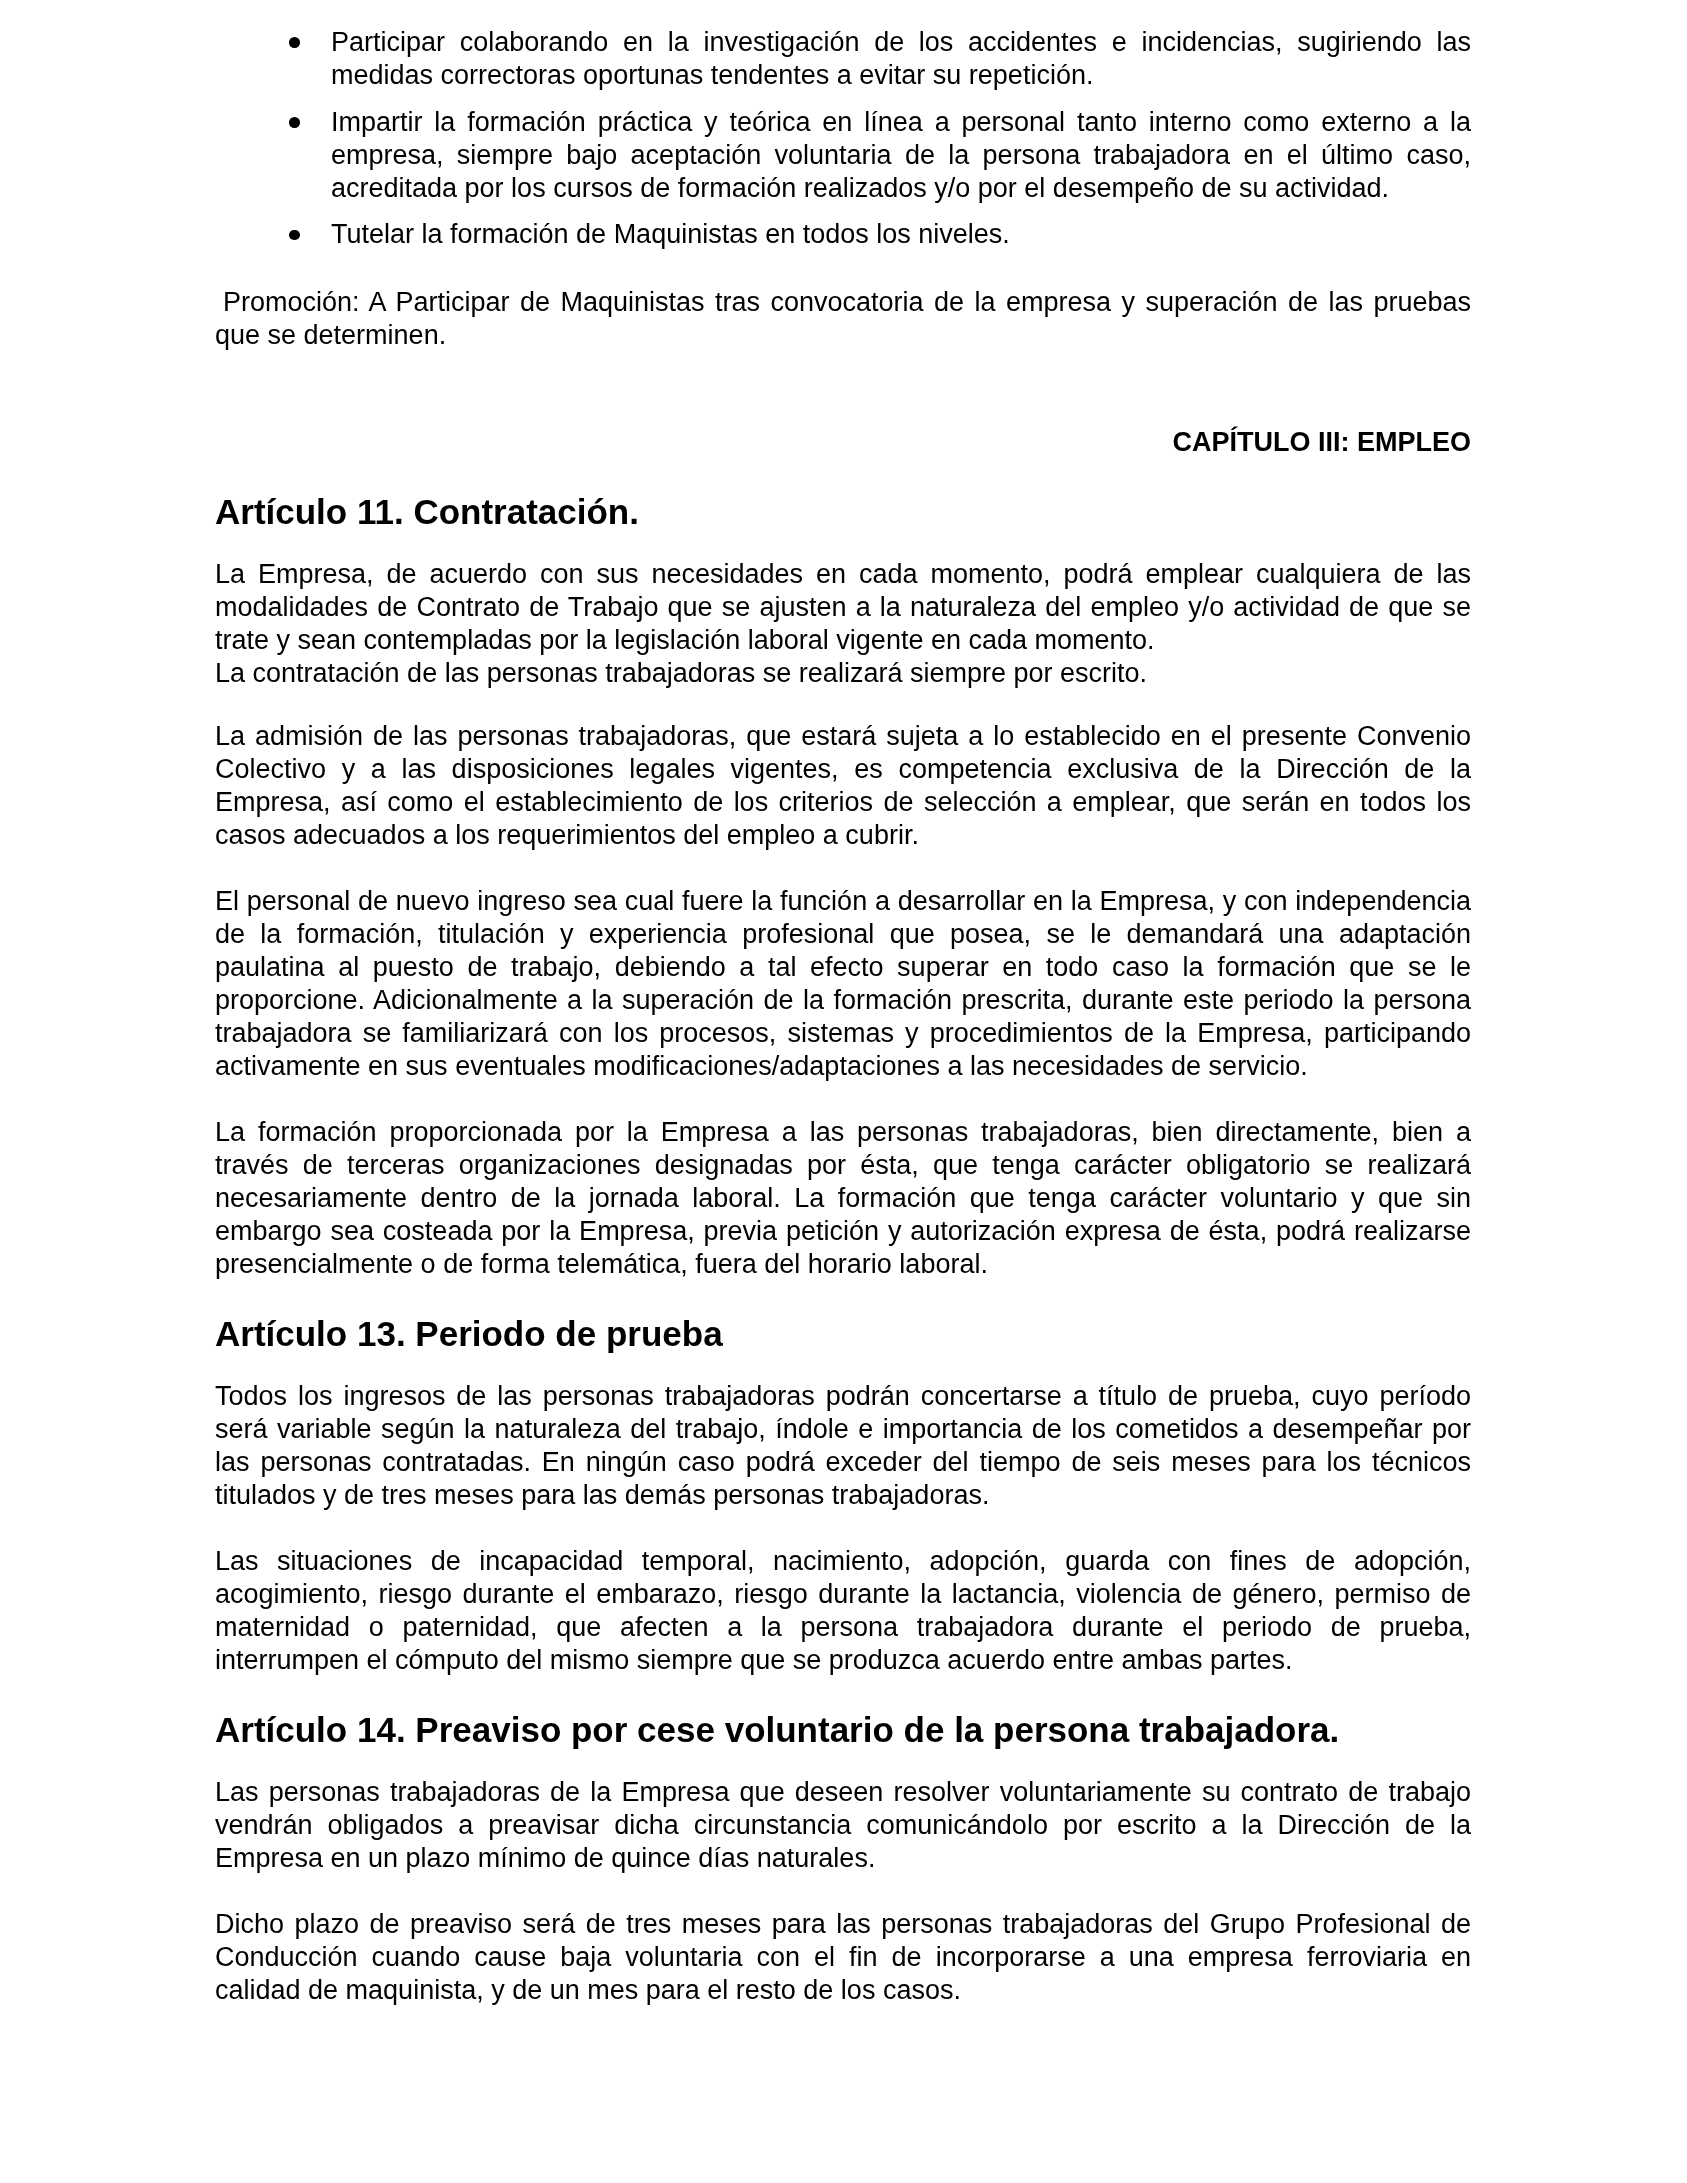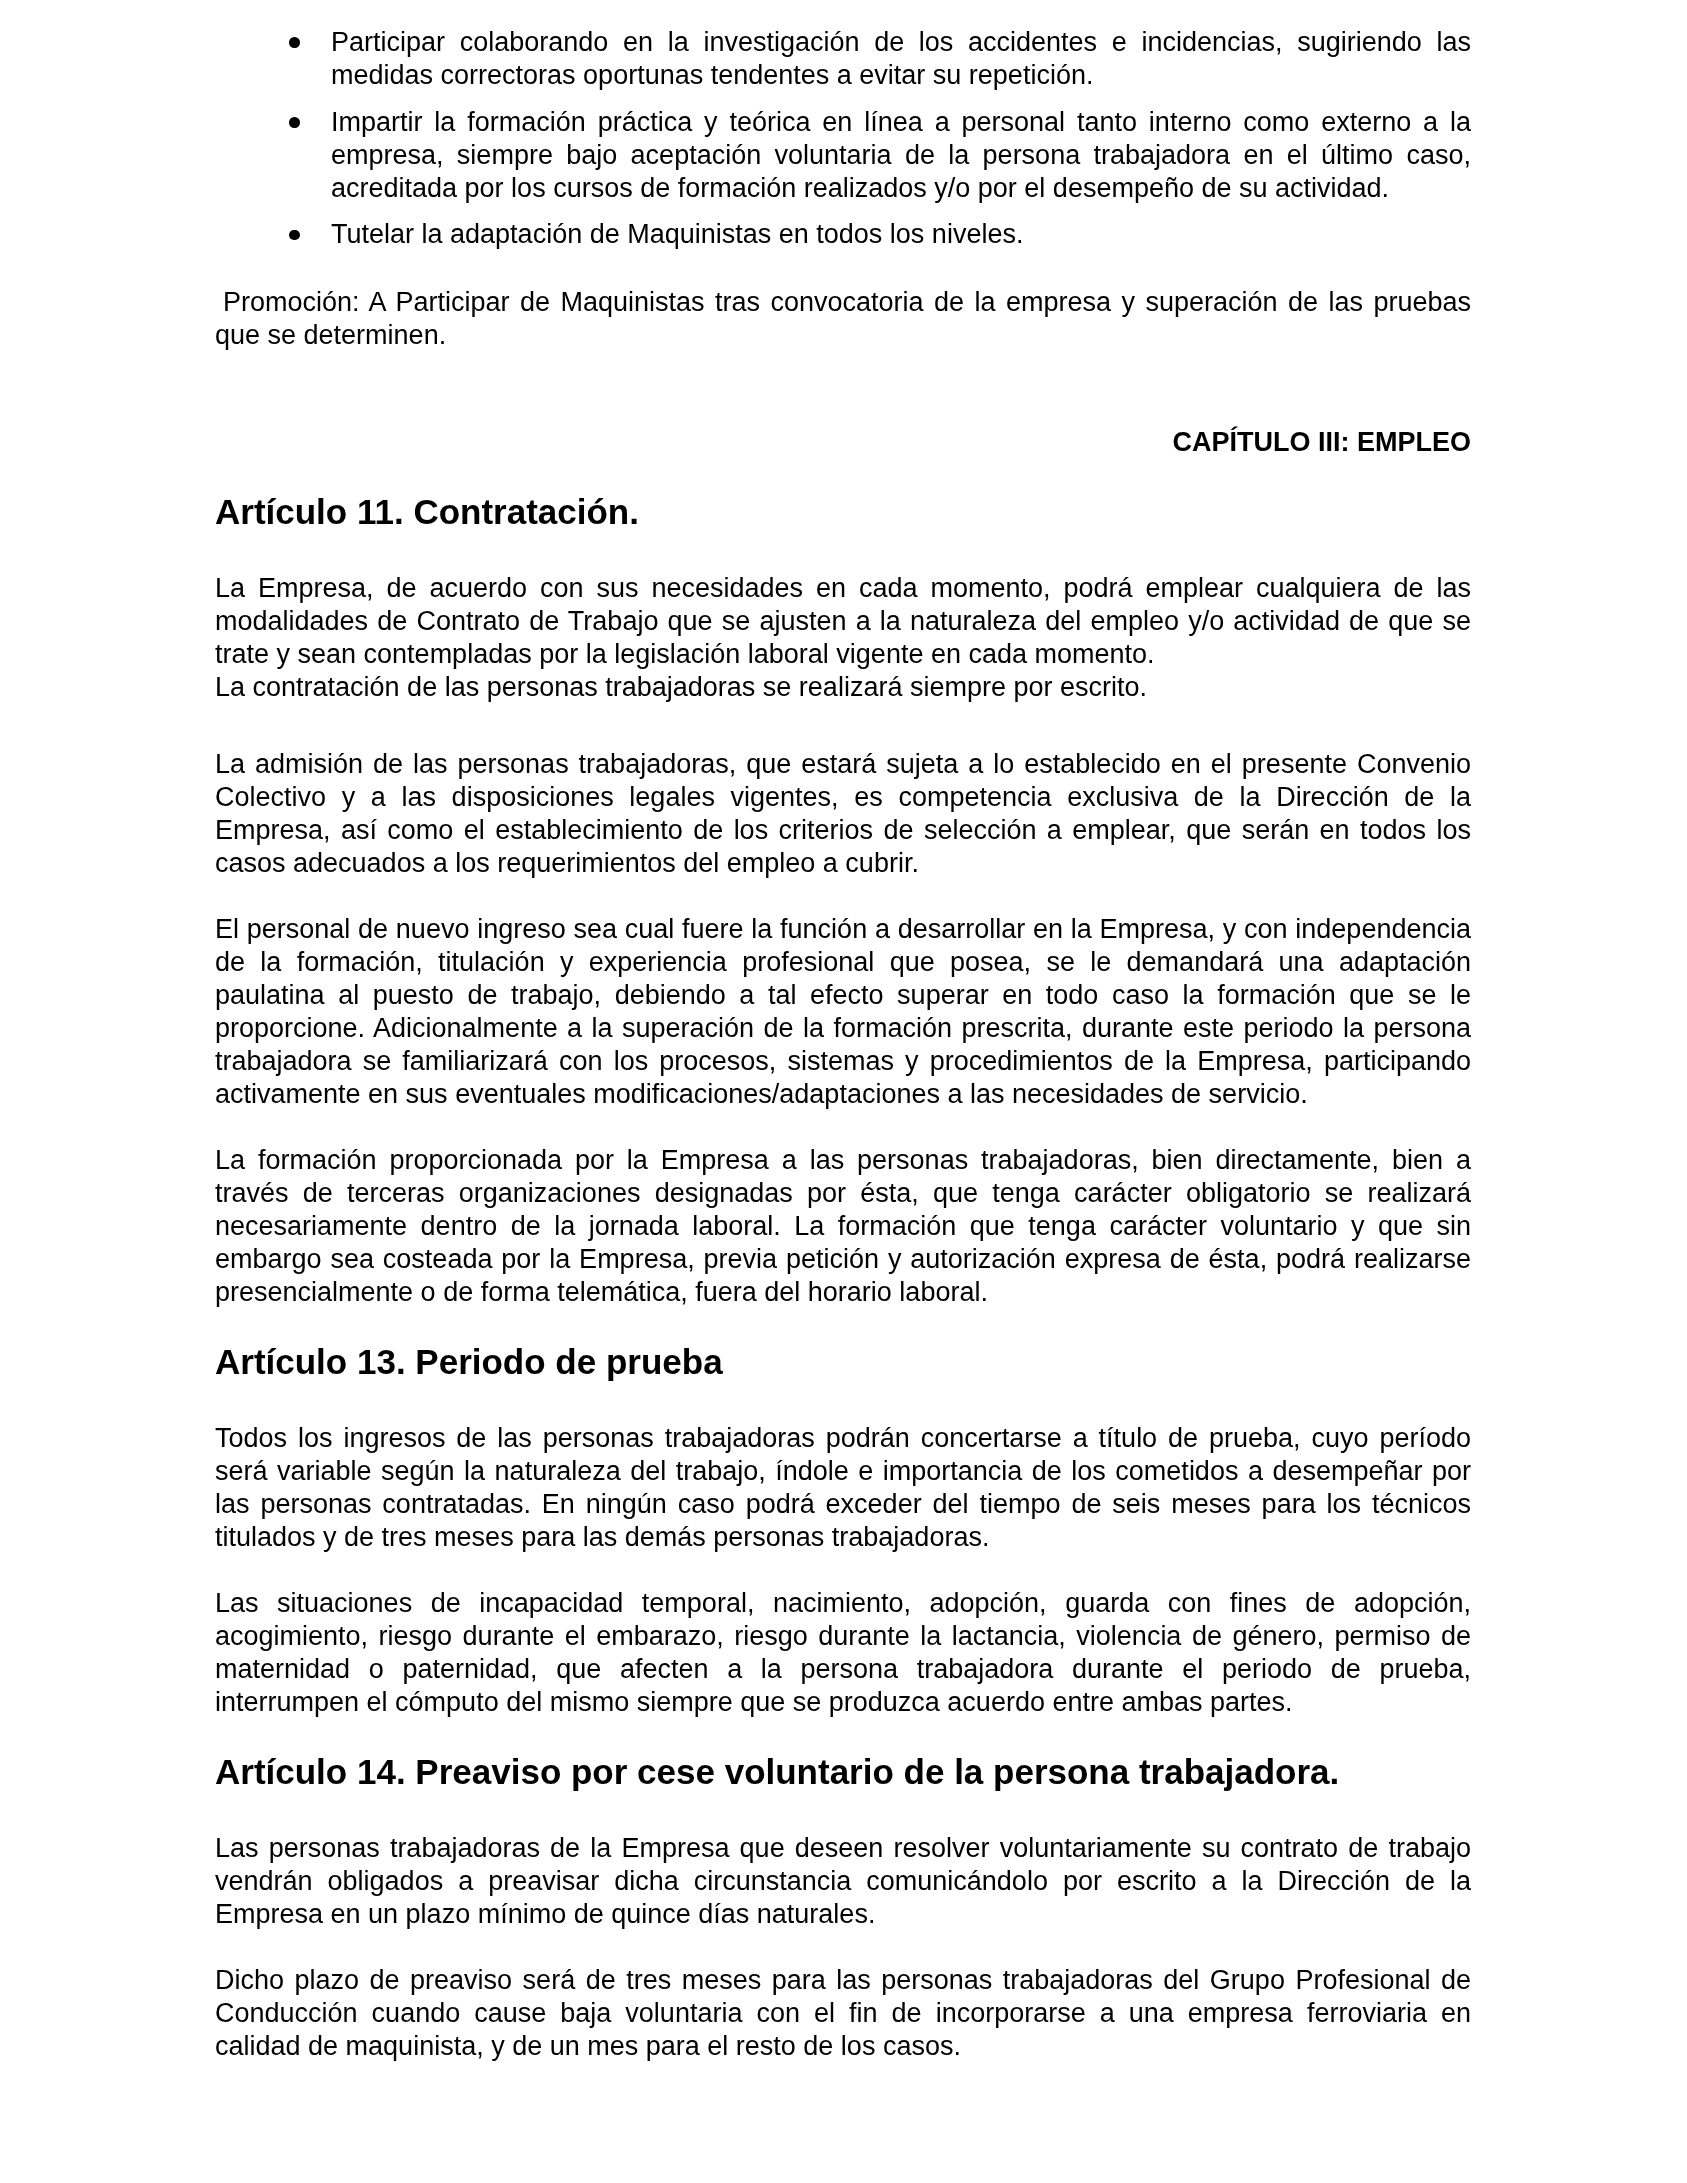--- a/index.html
+++ b/index.html
@@ -39,21 +39,21 @@
     width: 10.6px;
     height: 10.6px;
     border-radius: 50%;
     background: #000000;
   }
   .para {
     margin: 33px 0 0 0;
     text-align: justify;
   }
   .para.after-title {
-    margin-top: 44px;
+    margin-top: 30px;
   }
   .para.tight {
     margin-top: 0;
   }
   .promo-para {
     margin: 35px 0 0 0;
     text-align: justify;
   }
   .promo-label {
     font-weight: normal;
@@ -83,21 +83,21 @@
     <li class="bullet-item">
       <span class="bullet-dot"></span>
       <span>Participar colaborando en la investigación de los accidentes e incidencias, sugiriendo las medidas correctoras oportunas tendentes a evitar su repetición.</span>
     </li>
     <li class="bullet-item">
       <span class="bullet-dot"></span>
       <span>Impartir la formación práctica y teórica en línea a personal tanto interno como externo a la empresa, siempre bajo aceptación voluntaria de la persona trabajadora en el último caso, acreditada por los cursos de formación realizados y/o por el desempeño de su actividad.</span>
     </li>
     <li class="bullet-item">
       <span class="bullet-dot"></span>
-      <span>Tutelar la adaptación de Maquinistas en todos los niveles.</span>
+      <span>Tutelar la formación de Maquinistas en todos los niveles.</span>
     </li>
   </ul>
 
   <p class="promo-para"><span class="promo-label">Promoción</span><span>: A Participar de Maquinistas tras convocatoria de la empresa y superación de las pruebas que se determinen.</span></p>
 
   <h2 class="chapter-heading">CAPÍTULO III: EMPLEO</h2>
 
   <h3 class="article-title">Artículo 11. Contratación.</h3>
   <p class="para after-title">La Empresa, de acuerdo con sus necesidades en cada momento, podrá emplear cualquiera de las modalidades de Contrato de Trabajo que se ajusten a la naturaleza del empleo y/o actividad de que se trate y sean contempladas por la legislación laboral vigente en cada momento.</p>
   <p class="para tight">La contratación de las personas trabajadoras se realizará siempre por escrito.</p>

